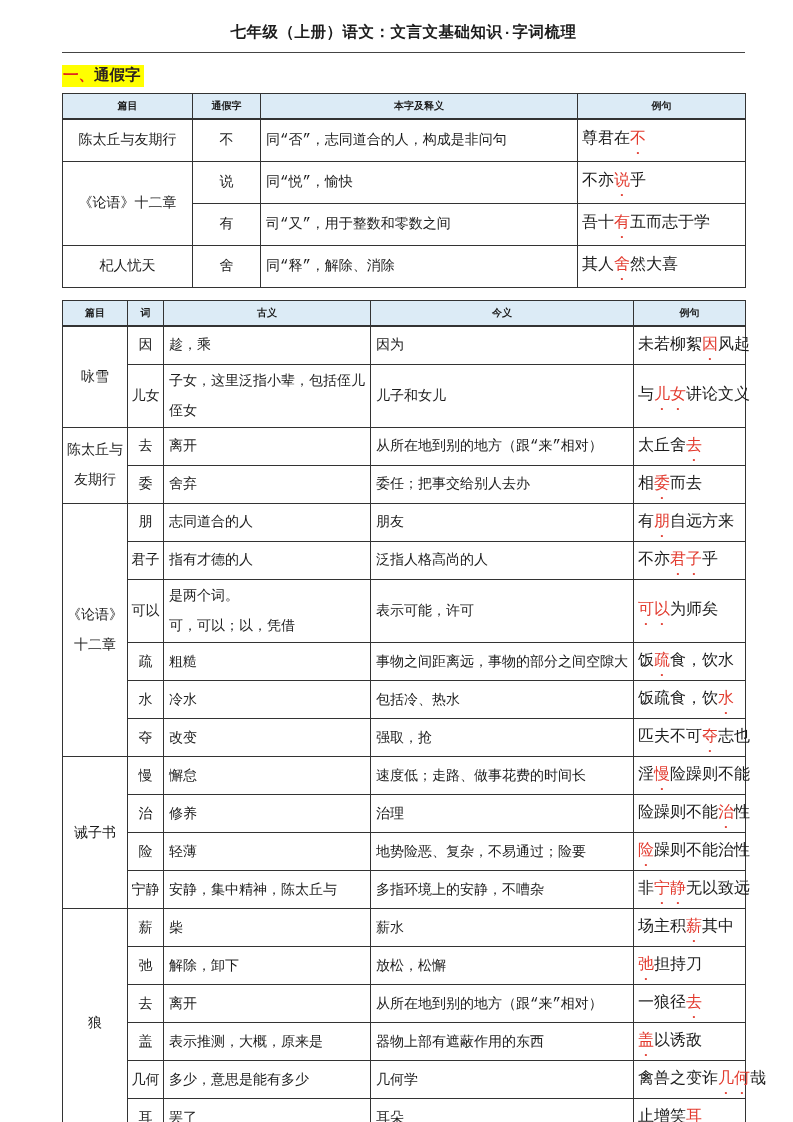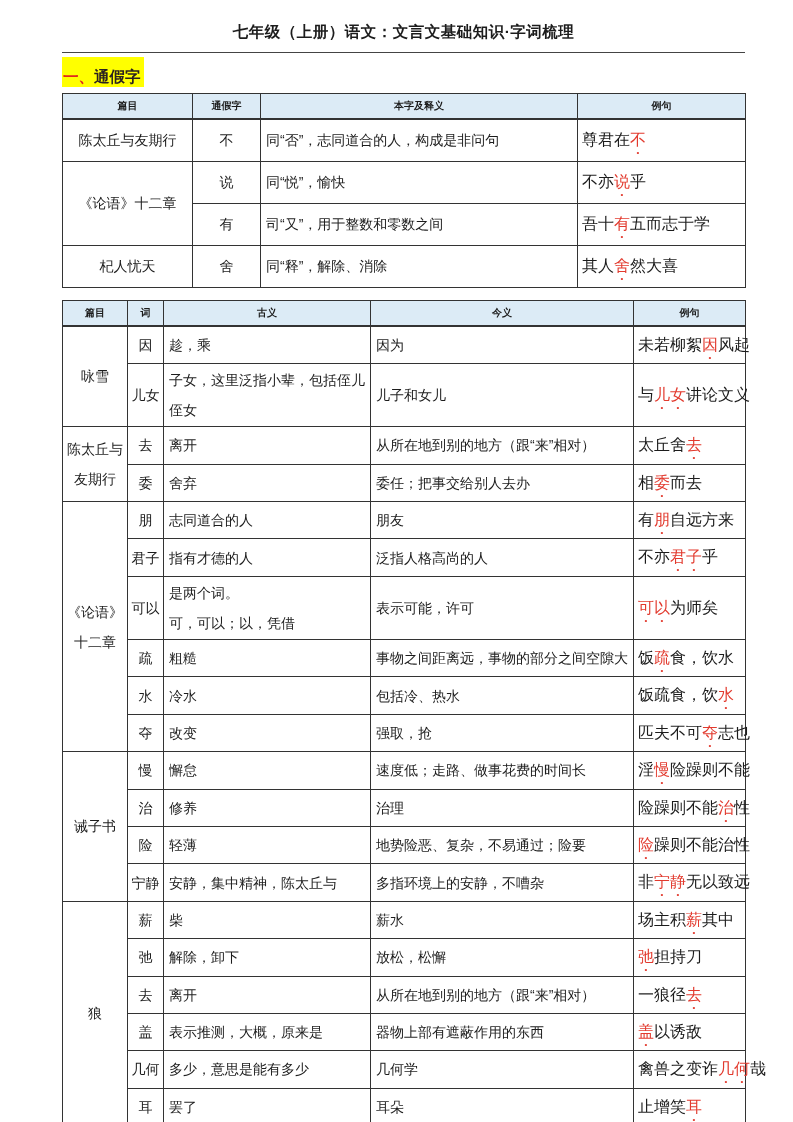--- a/index.html
+++ b/index.html
@@ -7,29 +7,29 @@
     --num_red:#e0281e;
     --em_red:#e23a2e;
     --header_bg:#dcebf6;
     --border:#333333;
     --ink:#1c1c1c;
   }
   html,body{margin:0;padding:0;background:#ffffff;}
   .page{
     width:793px;height:1122px;box-sizing:border-box;
     padding:22px 48px 0 62px;background:#fff;
-    font-family:Liberation Sans, sans-serif;color:var(--ink);
+    font-family:Liberation Mono, monospace;color:var(--ink);
   }
   .doc-title{
     text-align:center;font-weight:bold;font-size:15.5px;
     padding-bottom:9px;border-bottom:1.5px solid #444;margin-bottom:13px;
     letter-spacing:.5px;
   }
   .section-heading{margin:4px 0 5px 0;font-size:15.5px;font-weight:bold;line-height:1.4;}
-  .hl{background:var(--highlight);padding:11px 3px 2px 1px;}
+  .hl{background:var(--highlight);padding:2px 3px 2px 1px;}
   .hl .num{color:var(--num_red);}
   .hl .ht{color:#2b2220;}
   table{border-collapse:collapse;table-layout:fixed;width:683px;margin-bottom:12px;}
   th,td{border:1px solid var(--border);}
   th{
     background:var(--header_bg);font-size:10px;font-weight:bold;
     padding:5px 12px;border-bottom:2px solid var(--border);
   }
   td{font-size:14px;padding:1px 5px;vertical-align:middle;}
   .t1 td{line-height:1.95;padding:4px 5px;}

